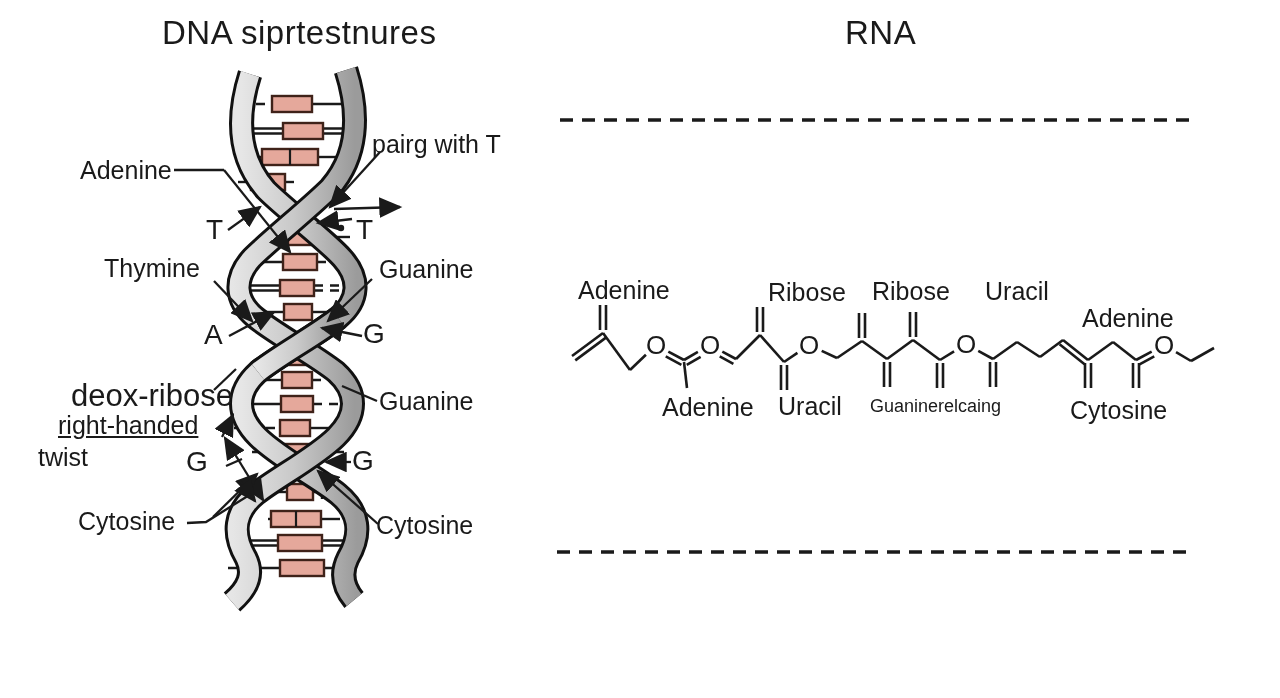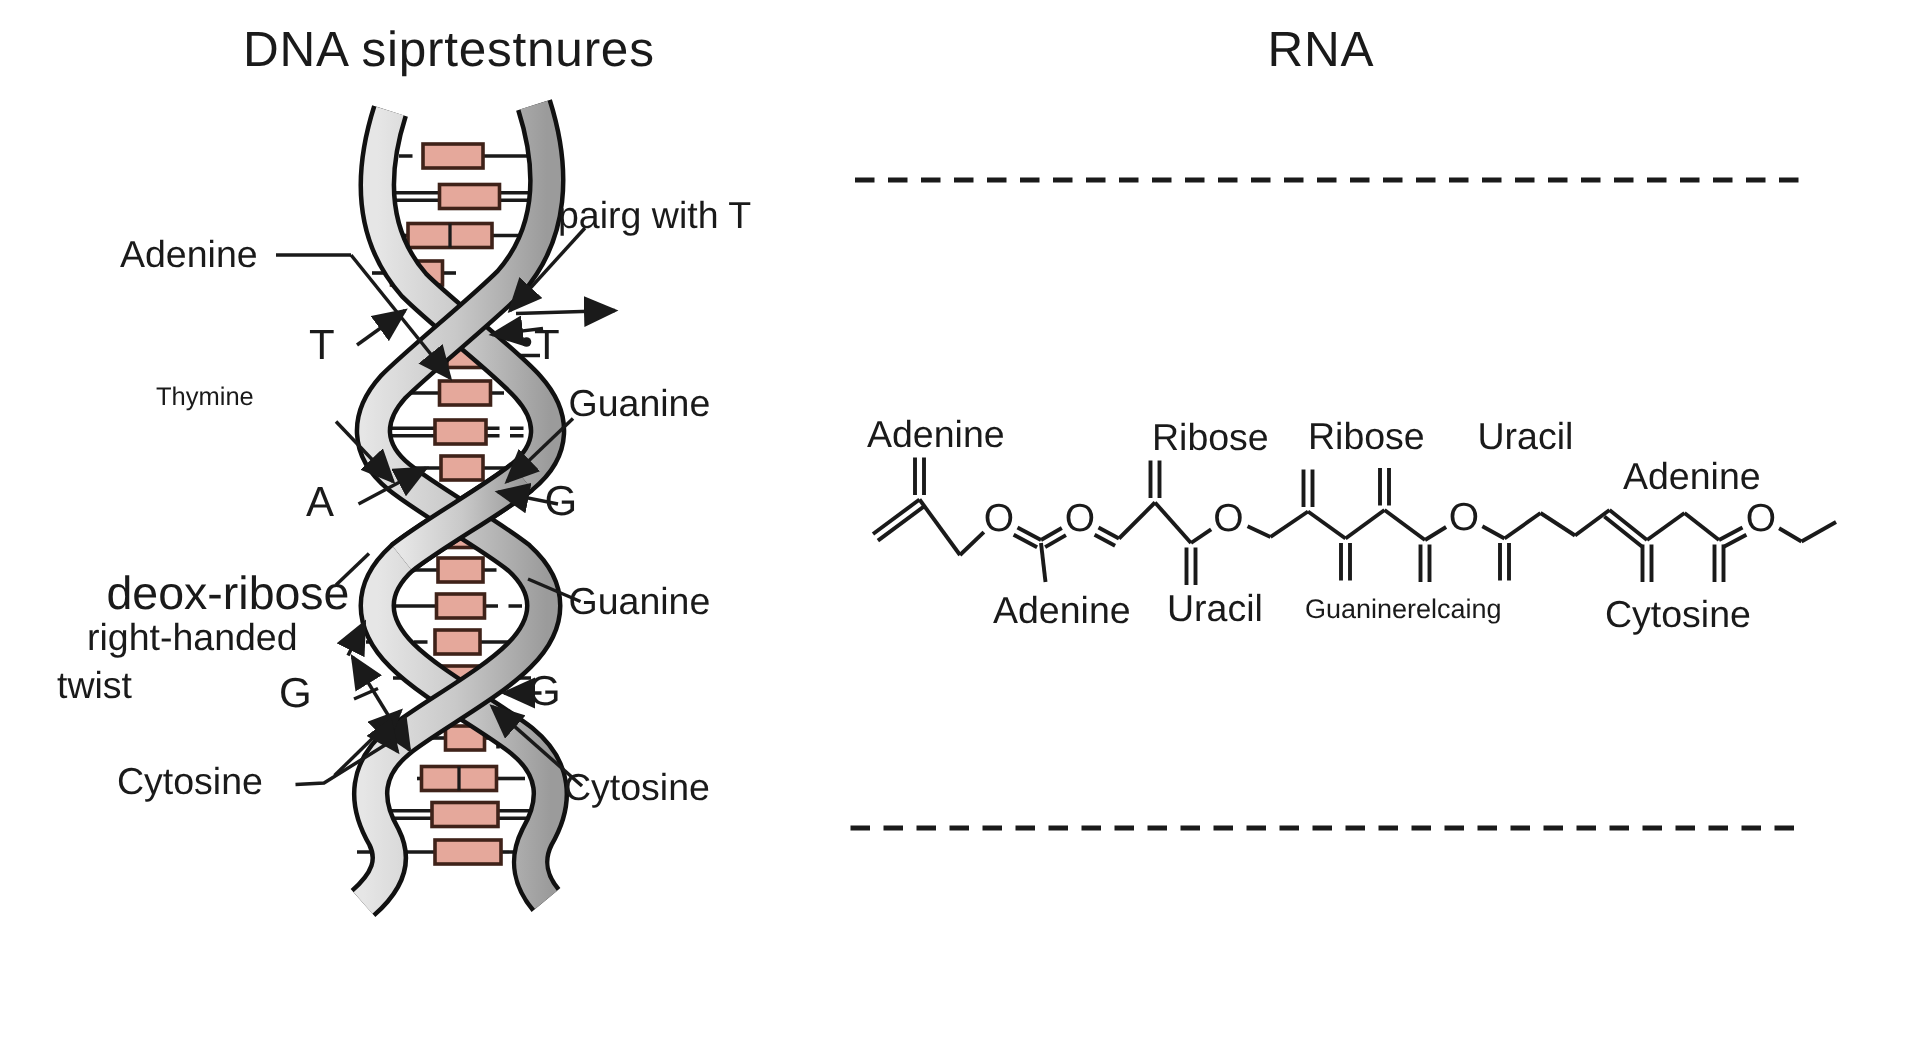--- a/index.html
+++ b/index.html
@@ -1,20 +1,20 @@
 <!DOCTYPE html>
 <html><head>
 <meta charset="utf-8">
 <style>
   html,body{margin:0;padding:0;}
   body{
     width:1280px;height:698px;background:#ffffff;overflow:hidden;
     font-family:"Liberation Sans", sans-serif;color:#1a1a1a;position:relative;
   }
-  .stage{position:absolute;inset:0;padding-left:10px;}
+  .stage{position:absolute;inset:0;}
   .title{position:absolute;font-size:33px;font-weight:400;white-space:nowrap;letter-spacing:0.5px;}
   .dna-title{left:162px;top:14px;}
   .rna-title{left:845px;top:14px;text-align:center;}
   .caption{position:absolute;left:207px;top:639px;font-size:29px;white-space:nowrap;}
   .lbl{position:absolute;white-space:nowrap;line-height:1;}
   svg text{font-family:"Liberation Sans", sans-serif;}
 </style>
 </head>
 <body>
 
@@ -201,27 +201,27 @@
         <line x1="1139" y1="363" x2="1139" y2="388" stroke="#1a1a1a" stroke-width="2.6"></line>
         <text x="1164" y="354" text-anchor="middle" font-size="26" fill="#1a1a1a">O</text>
       </g>
   </svg>
 
   <div id="labels">
       <div class="lbl" style="left: 80px; top: 158px; font-size: 25px;">Adenine</div>
       <div class="lbl" style="left: 372px; top: 132px; font-size: 25px; text-align: center;">pairg with T</div>
       <div class="lbl" style="left: 206px; top: 216px; font-size: 28px;">T</div>
       <div class="lbl" style="left: 356px; top: 216px; font-size: 28px;">T</div>
-      <div class="lbl" style="left: 104px; top: 256px; font-size: 17px;">Thymine</div>
+      <div class="lbl" style="left: 104px; top: 256px; font-size: 25px;">Thymine</div>
       <div class="lbl" style="left: 379px; top: 257px; font-size: 25px;">Guanine</div>
       <div class="lbl" style="left: 204px; top: 321px; font-size: 28px;">A</div>
       <div class="lbl" style="left: 363px; top: 320px; font-size: 28px;">G</div>
       <div class="lbl" style="left: 71px; top: 380px; font-size: 31px;">deox-ribose</div>
       <div class="lbl" style="left: 379px; top: 389px; font-size: 25px;">Guanine</div>
-      <div class="lbl" style="left: 58px; top: 413px; font-size: 25px;">right-handed</div>
+      <div class="lbl" style="left: 58px; top: 413px; font-size: 25px; text-decoration: underline;">right-handed</div>
       <div class="lbl" style="left: 38px; top: 445px; font-size: 25px;">twist</div>
       <div class="lbl" style="left: 186px; top: 448px; font-size: 28px;">G</div>
       <div class="lbl" style="left: 352px; top: 447px; font-size: 28px;">G</div>
       <div class="lbl" style="left: 78px; top: 509px; font-size: 25px;">Cytosine</div>
       <div class="lbl" style="left: 376px; top: 513px; font-size: 25px;">Cytosine</div>
       <div class="lbl" style="left: 578px; top: 278px; font-size: 25px;">Adenine</div>
       <div class="lbl" style="left: 768px; top: 280px; font-size: 25px;">Ribose</div>
       <div class="lbl" style="left: 872px; top: 279px; font-size: 25px;">Ribose</div>
       <div class="lbl" style="left: 985px; top: 279px; font-size: 25px;">Uracil</div>
       <div class="lbl" style="left: 1082px; top: 306px; font-size: 25px;">Adenine</div>

